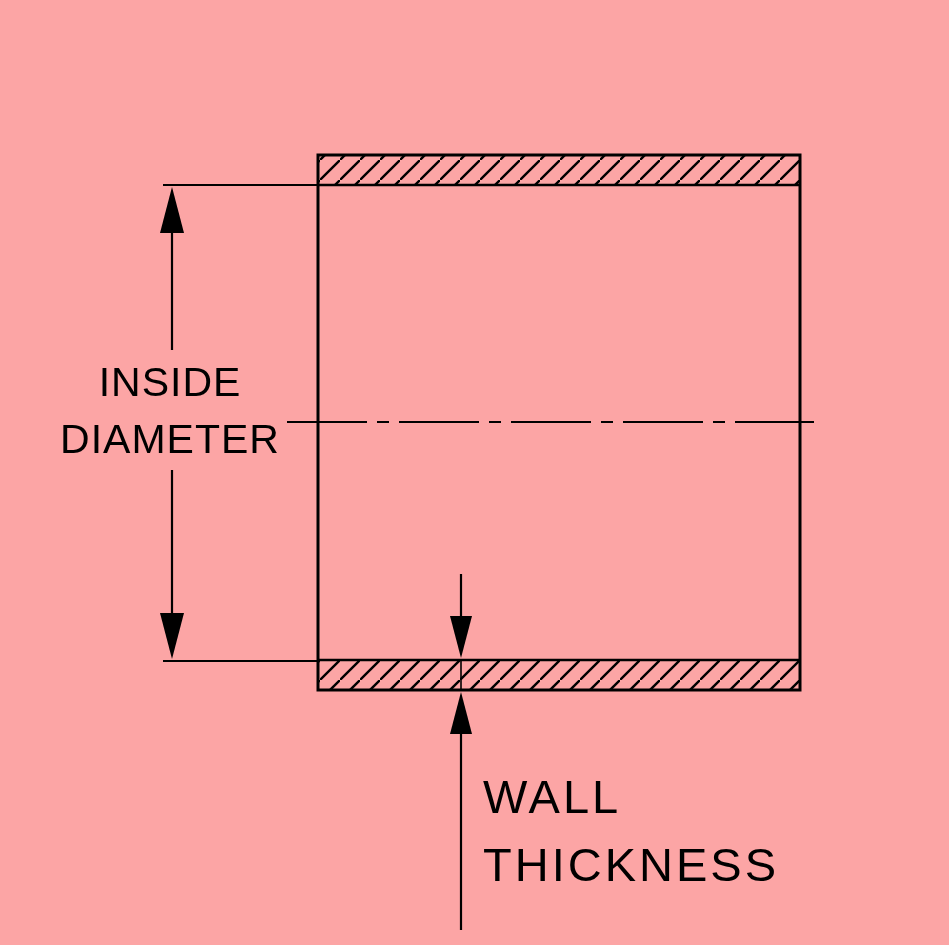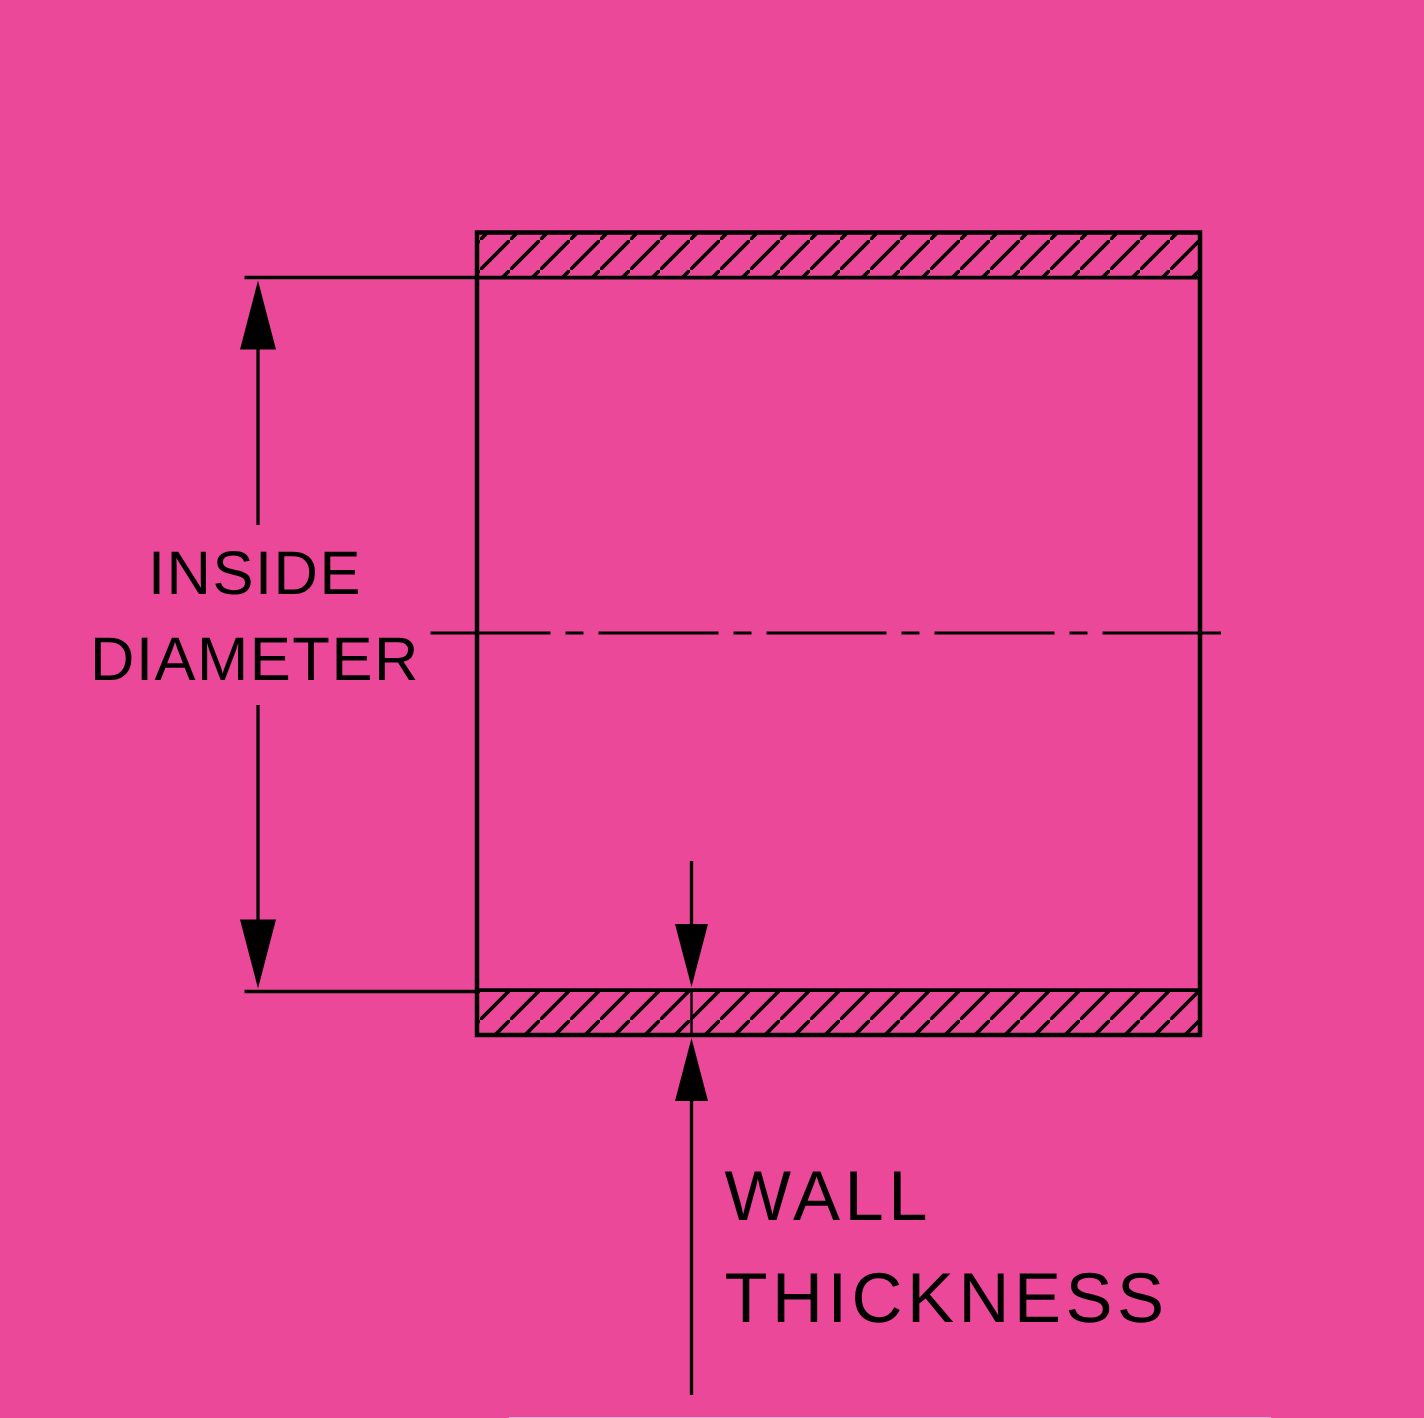--- a/index.html
+++ b/index.html
@@ -3,21 +3,21 @@
 <meta charset="utf-8">
 <style>
   html, body {
     margin: 0;
     padding: 0;
     background: #ffffff;
   }
   .canvas {
     width: 949px;
     height: 945px;
-    background: #ec4899;
+    background: #fca5a5;
     position: relative;
     overflow: hidden;
   }
   svg {
     display: block;
   }
   .line {
     stroke: #000000;
     fill: none;
   }

